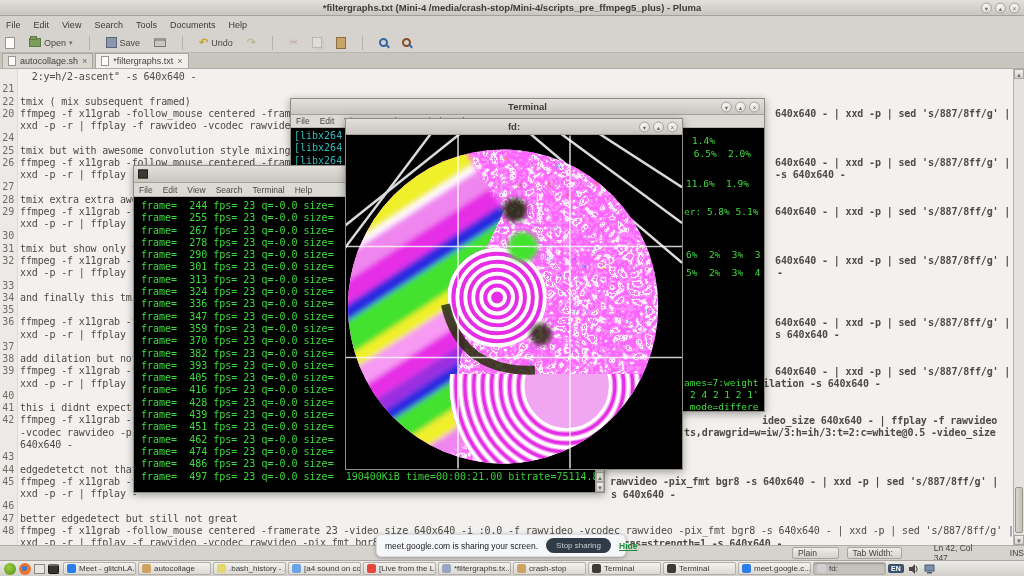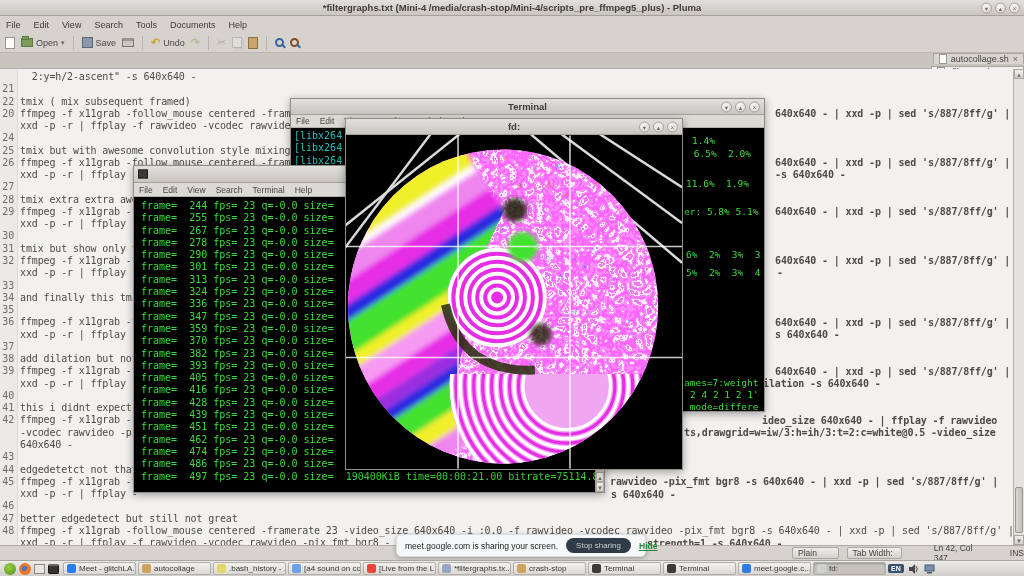--- a/index.html
+++ b/index.html
@@ -15,37 +15,37 @@
   .winbtns { position:absolute; right:4px; top:50%; transform:translateY(-50%); display:flex; gap:3px; }
   .wbtn { width:11px; height:11px; border-radius:50%; border:1px solid #a9a49d;
     background:radial-gradient(circle at 35% 30%, #f7f6f4, #d8d5d0); font-size:6.5px; line-height:9px;
     text-align:center; color:#6e6a64; }
 
   
   .pluma { position:absolute; inset:0; background:#d6d3ce; }
   .pluma-title { height:16px; }
   .menubar { height:17px; display:flex; align-items:center; gap:13px; padding:0 6px; background:#d6d3ce; }
   .menubar span { font-size:9px; color:#3d3a36; }
-  .toolbar { height:20px; display:flex; align-items:center; gap:6px; padding:0 5px; background:#d6d3ce;
+  .toolbar { height:20px; display:flex; align-items:center; gap:14px; padding:0 5px; background:#d6d3ce;
     border-bottom:1px solid #bcb8b1; }
   .tbtn { display:flex; align-items:center; gap:3px; font-size:9px; color:#4a4742; }
   .tbtn.dis { opacity:.38; }
   .tsep { width:1px; height:14px; background:#b7b3ac; margin:0 2px; }
   .glyph { font-size:11px; line-height:11px; }
   .ic-doc { width:10px; height:12px; background:#fdfdfb; border:1px solid #9a968f; }
   .ic-folder { width:12px; height:9px; background:#7d9c5c; border:1px solid #5d7a40; position:relative; }
   .ic-folder:before { content:""; position:absolute; top:-3px; left:0; width:5px; height:2px; background:#7d9c5c; border:1px solid #5d7a40; }
   .ic-floppy { width:11px; height:11px; background:#8a97ad; border:1px solid #5c6778; }
   .ic-print { width:12px; height:9px; background:#c9c6c0; border:1px solid #7d7971; border-top:3px solid #9a968f; }
   .ic-copy { width:10px; height:11px; background:#efeeec; border:1px solid #8d8982; box-shadow:2px 2px 0 #c5c2bc; }
   .ic-paste { width:10px; height:12px; background:#c7a46a; border:1px solid #8a6f3f; }
   .ic-mag { width:9px; height:9px; border:2px solid #3465a4; border-radius:50%; position:relative; }
   .ic-mag:after { content:""; position:absolute; width:5px; height:2px; background:#3465a4; transform:rotate(45deg); right:-4px; bottom:-2px; }
   .tabbar { height:16px; background:#c8c5bf; display:flex; align-items:flex-end; padding-left:2px; gap:2px;
-    border-bottom:1px solid #b2aea7;flex-direction:column; }
+    border-bottom:1px solid #b2aea7; }
   .tab { height:15px; display:flex; align-items:center; gap:4px; padding:0 5px; font-size:9px; color:#45423d;
     background:#d9d6d1; border:1px solid #aaa69f; border-bottom:none; }
   .tab.active { background:#f0efec; }
   .tab .closex { font-size:9px; color:#6e6a64; }
 
   .editor { position:absolute; left:0; top:69px; width:1013px; height:476px; background:#f2f1ef; overflow:hidden; }
   .gutter { position:absolute; left:0; top:0; width:18px; height:100%; background:#eceae7; border-right:1px solid #dedbd6; }
   .erow { position:relative; height:12.28px; white-space:pre; font-family:"DejaVu Sans Mono", monospace;
     font-size:10px; line-height:12.28px; }
   .lnum { display:inline-block; width:14px; margin-right:6px; text-align:right; color:#6f6b65; letter-spacing:-0.2px; }
@@ -69,21 +69,21 @@
   .tcontent { position:relative; background:#000; overflow:hidden; }
   .tline { white-space:pre; font-family:"DejaVu Sans Mono", monospace; font-size:10px; line-height:12.3px; color:#3ddc3d; }
   .teal { color:#2fbebe; }
   .stat { position:absolute; white-space:pre; font-family:"DejaVu Sans Mono", monospace; font-size:9.5px; color:#3ddc3d; }
   .term-scroll { position:absolute; right:0; top:0; width:9px; height:100%; background:#cfccc6; border-left:1px solid #a9a49d; }
   .term-scroll .varrow { width:8px; }
   .titleicon { position:absolute; left:4px; top:50%; transform:translateY(-50%); width:10px; height:9px;
     background:#3a3935; border:1px solid #22211e; }
 
   
-  .notif { position:absolute; left:396px; top:534px; width:250px; height:23px; background:#f6f7f8;
+  .notif { position:absolute; left:376px; top:534px; width:250px; height:23px; background:#f6f7f8;
     border:1px solid #dadce0; border-radius:5px; box-shadow:0 1px 4px rgba(0,0,0,.3);
     display:flex; align-items:center; padding:0 8px; gap:8px; z-index:40; }
   .notif .ntext { font-size:8.5px; color:#202124; white-space:nowrap; }
   .stopbtn { background:#2f3b46; color:#c6cdd2; border-radius:9px; font-size:8px; padding:3px 10px;
     filter:blur(.4px); white-space:nowrap; }
   .hidelink { font-size:8.5px; color:#1e8e3e; text-decoration:underline; font-weight:bold; }
 
   
   .taskbar { position:absolute; left:0; top:560px; width:1024px; height:16px;
     background:linear-gradient(#ecebe8,#d2cfca); border-top:1px solid #a9a69f; display:flex; align-items:center; z-index:50; }

